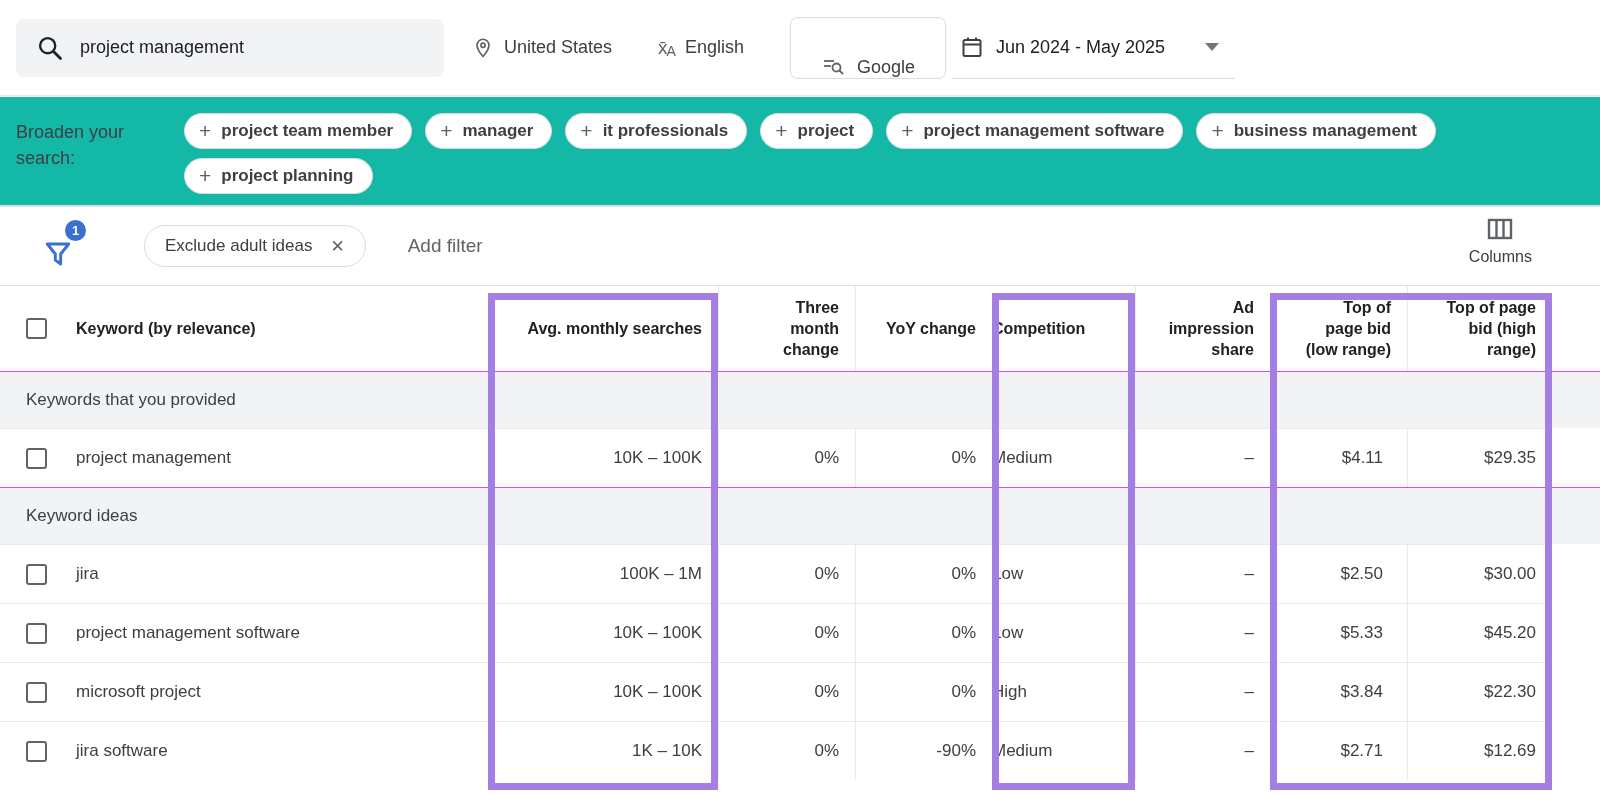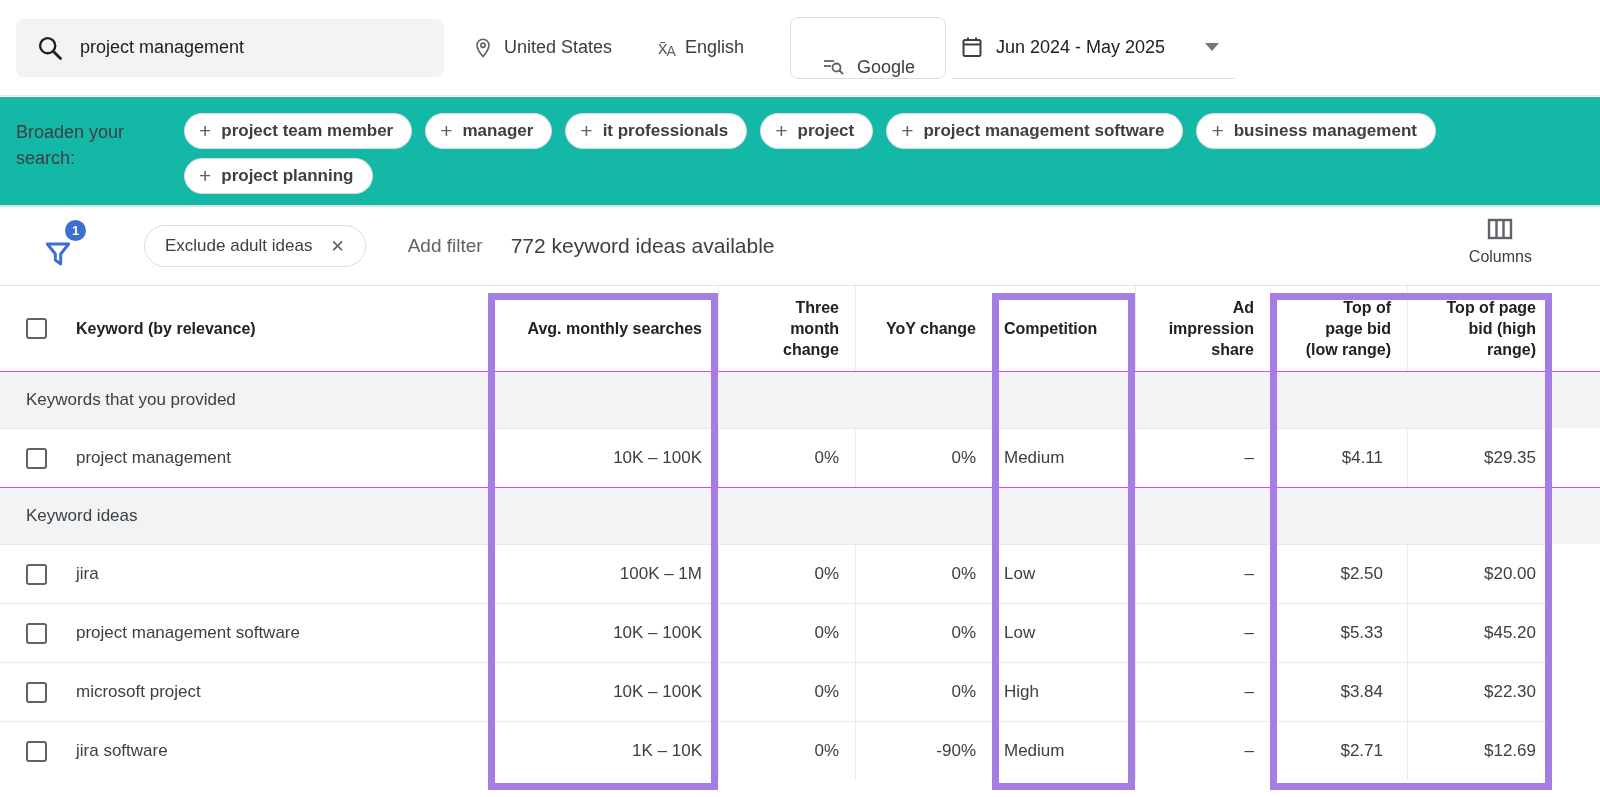--- a/index.html
+++ b/index.html
@@ -104,21 +104,21 @@
     width:21px; height:21px; border:2px solid #5f6368; border-radius:3px;
     background:#fff; flex:none; cursor:pointer;
   }
   .section-row {
     height:57px; background:#f1f3f4; border-top:1px solid #d946ef;
     display:flex; align-items:center; padding-left:26px;
     font-size:17px; color:#3c4043; width:1600px;
   }
   .data-row { height:59px; border-top:1px solid #e8eaed; }
   .data-row:last-child { border-bottom:1px solid #e8eaed; }
-  .cell.comp { padding-left:12px; }
+  .cell.comp { }
   .cell.bid-low { padding-right:24px; }
 
   
   .hl {
     position:absolute; top:7px; height:497px;
     border:7px solid #a47ee3; pointer-events:none; z-index:10;
   }
   .hl-avg  { left:488px;  width:230px; }
   .hl-comp { left:992px;  width:143px; }
   .hl-bids { left:1270px; width:282px; }
@@ -222,21 +222,20 @@
     <svg width="32" height="32" viewBox="0 0 24 24">
         <path d="M4 4.5 L20 4.5 L14 12 L14 19.5 L10 16.5 L10 12 Z" fill="none" stroke="#3b6fd1" stroke-width="2.2" stroke-linejoin="round"></path>
       </svg>
     <span class="filter-badge">1</span>
   </div>
   <div class="filter-chip">
     <span>Exclude adult ideas</span>
     <span class="x">✕</span>
   </div>
   <span class="add-filter">Add filter</span>
-  <span class="results-summary">772 keyword ideas available</span>
   <div class="columns-control">
     <svg width="26" height="24" viewBox="0 0 26 24">
         <rect x="2" y="3" width="22" height="18" fill="none" stroke="#5f6368" stroke-width="2.4"></rect>
         <line x1="9.5" y1="3" x2="9.5" y2="21" stroke="#5f6368" stroke-width="2.4"></line>
         <line x1="16.5" y1="3" x2="16.5" y2="21" stroke="#5f6368" stroke-width="2.4"></line>
       </svg>
     <span class="label">Columns</span>
   </div>
 </div>
 
@@ -296,21 +295,21 @@
     <div class="cell kw-cell">
         <span class="checkbox"></span>
         <span>jira</span>
       </div>
     <div class="cell num">100K – 1M</div>
     <div class="cell num vline">0%</div>
     <div class="cell num vline">0%</div>
     <div class="cell comp">Low</div>
     <div class="cell num vline">–</div>
     <div class="cell num bid-low">$2.50</div>
-    <div class="cell num vline">$20.00</div>
+    <div class="cell num vline">$30.00</div>
   </div>
 
   <div class="grid-row data-row">
     <div class="cell kw-cell">
         <span class="checkbox"></span>
         <span>project management software</span>
       </div>
     <div class="cell num">10K – 100K</div>
     <div class="cell num vline">0%</div>
     <div class="cell num vline">0%</div>

